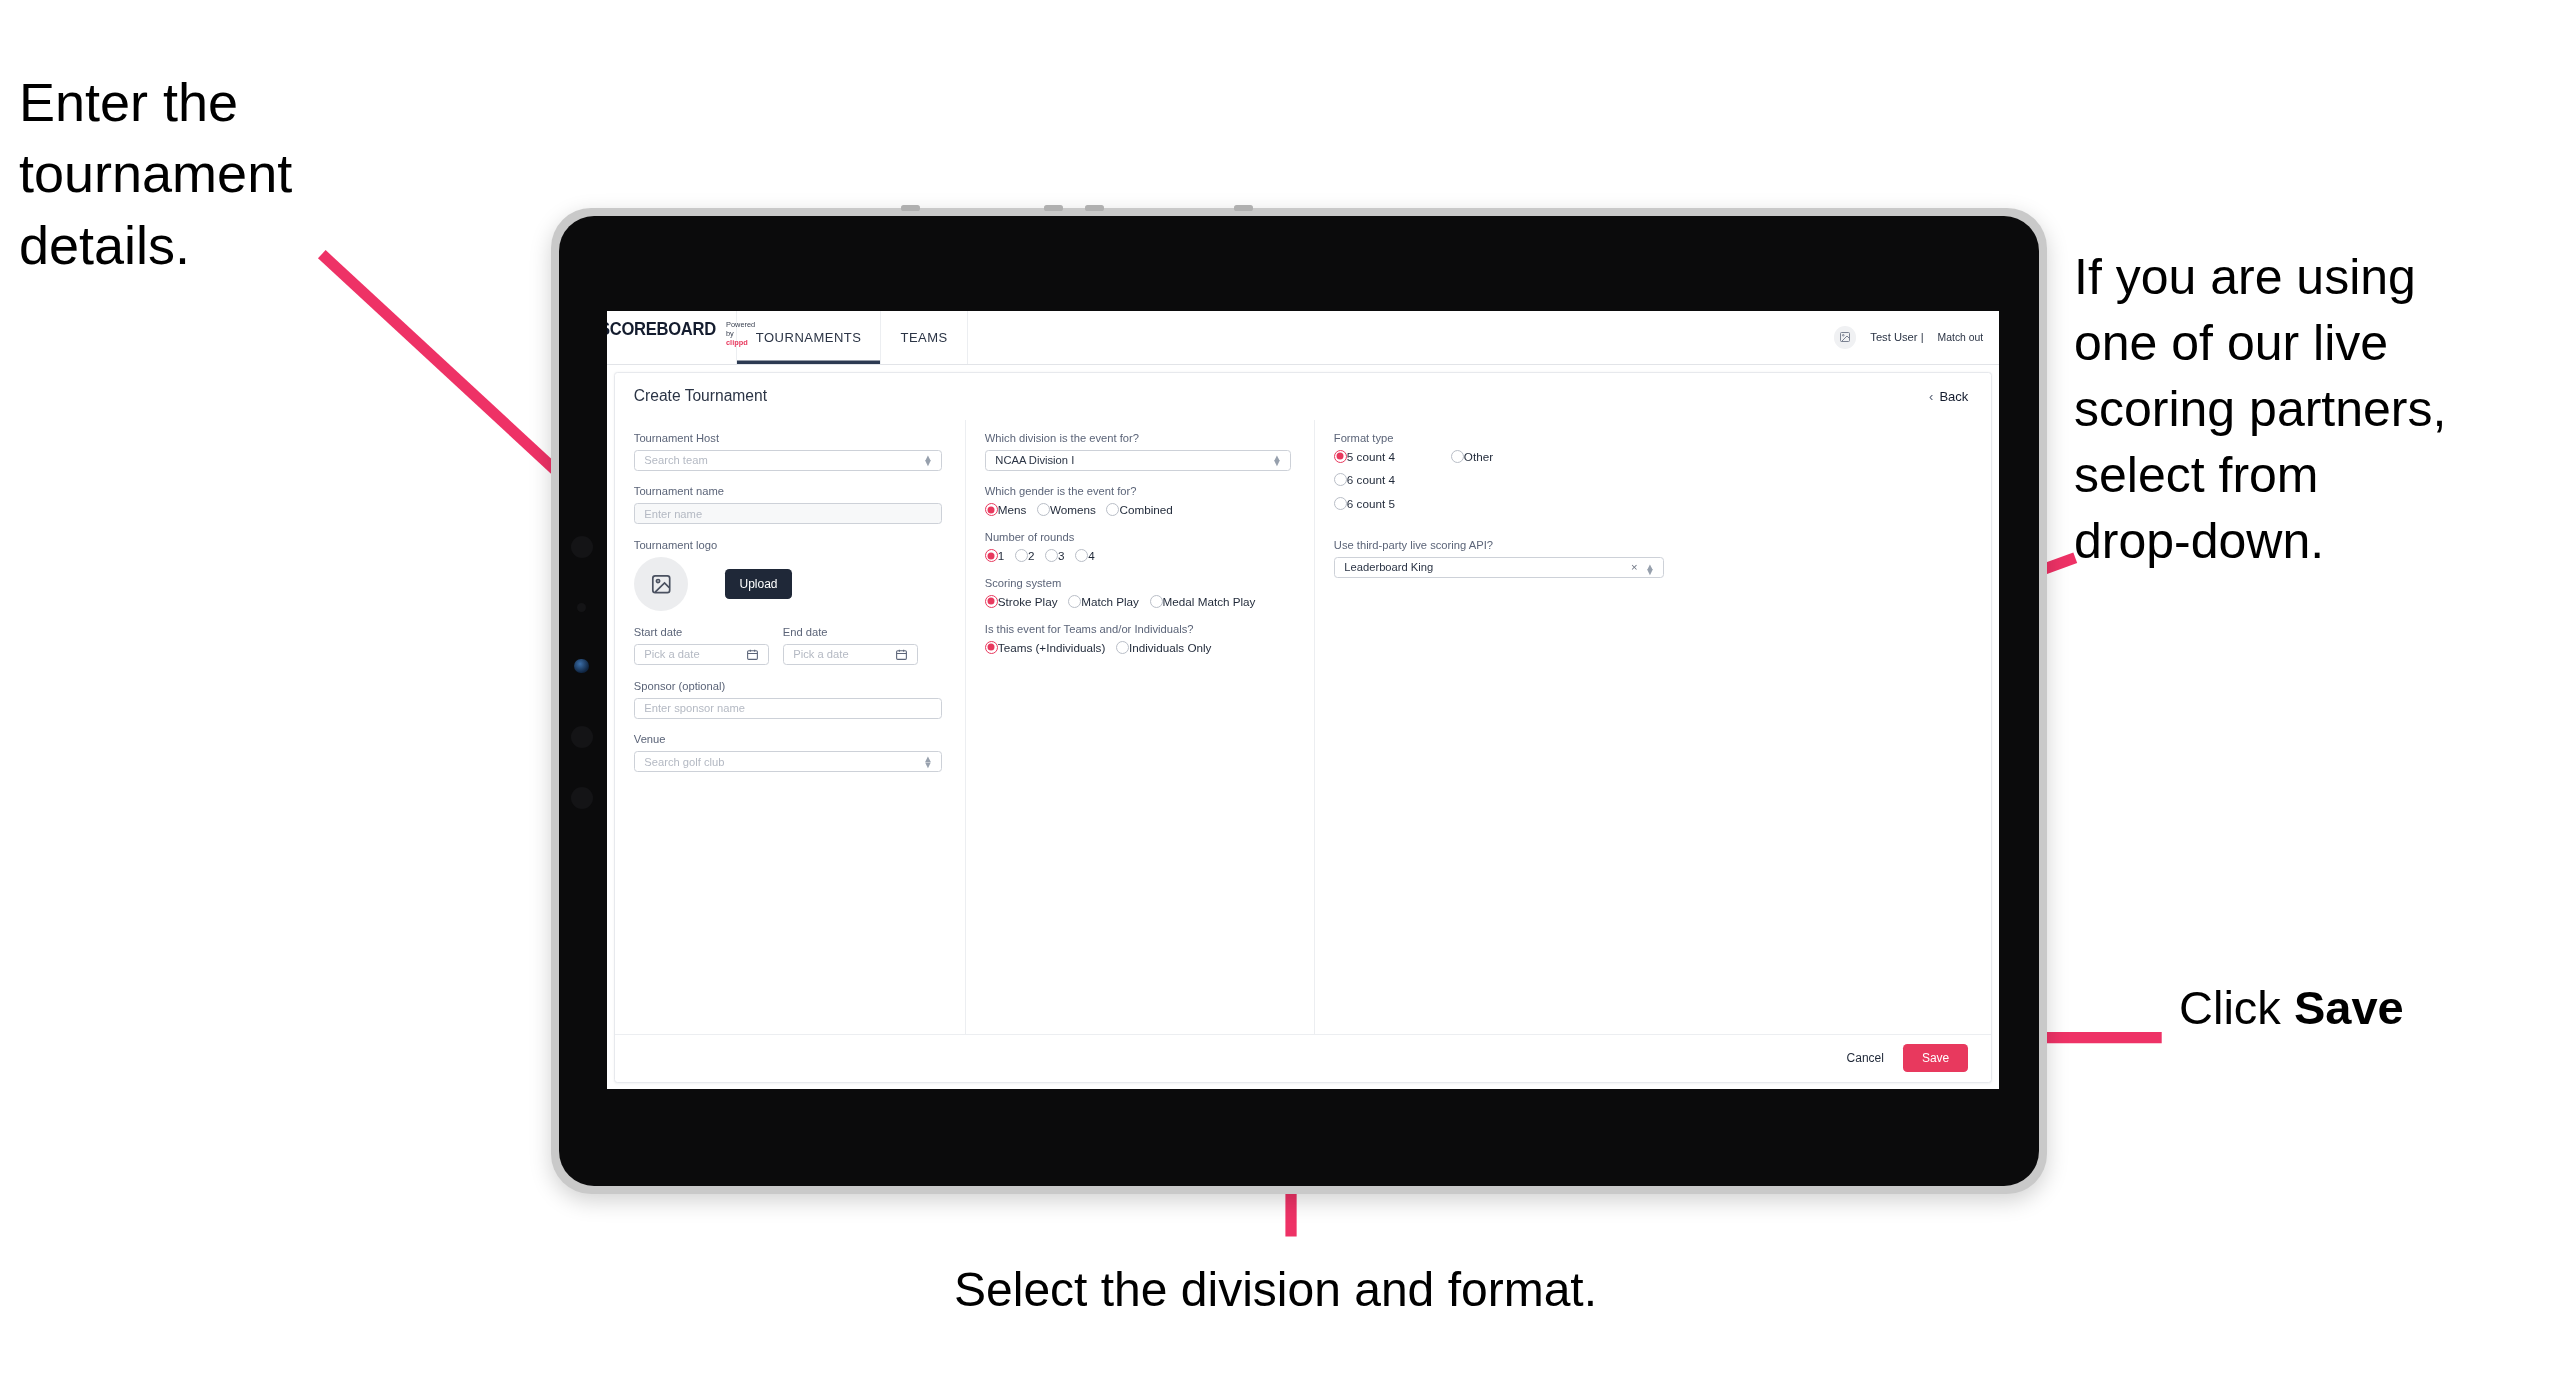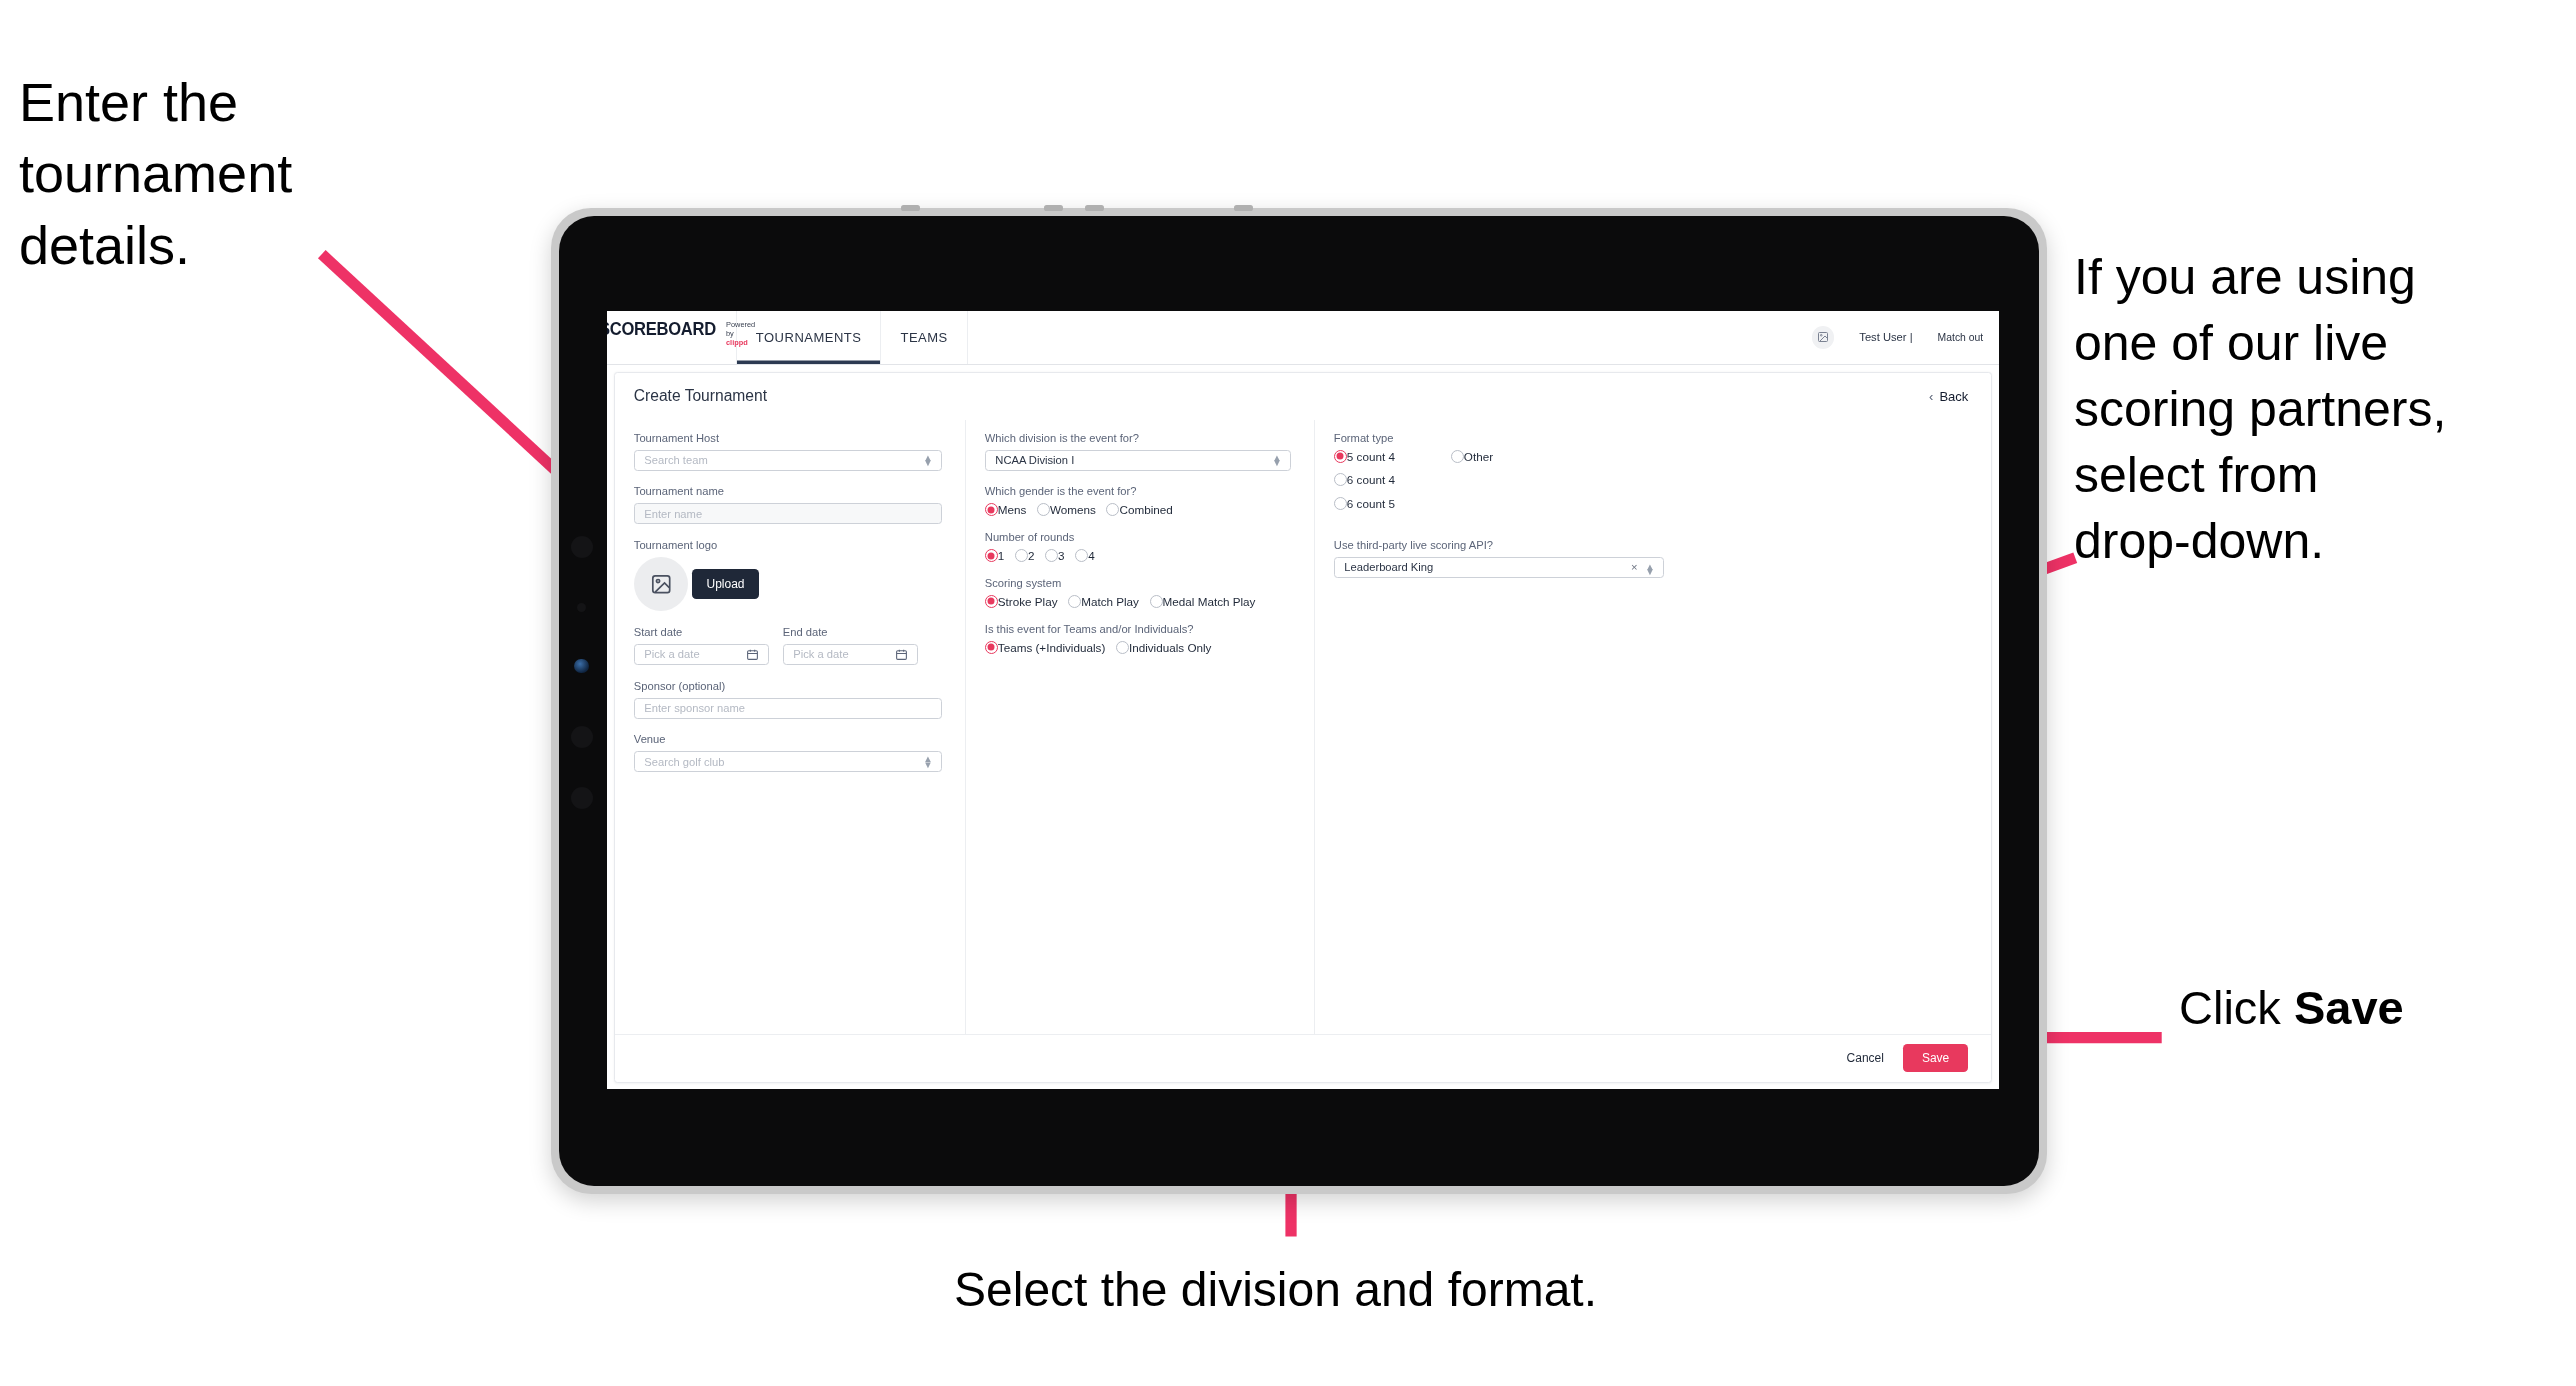--- a/index.html
+++ b/index.html
@@ -78,21 +78,21 @@
   #brand-sub .pink { color: #e8395e; font-weight: 700; }
 
   .navtab {
     display: flex; align-items: center; padding: 0 19px;
     font-size: 13px; letter-spacing: 0.5px; color: #2b3445;
     border-right: 0.9px solid #eceef1;
     cursor: pointer;
   }
   .navtab.active { box-shadow: inset 0 -3.5px 0 #2c3a52; font-weight: 500; }
   #nav-spacer { flex: 1; }
-  #userbox { display: flex; align-items: center; gap: 25px; padding-right: 15.6px; }
+  #userbox { display: flex; align-items: center; gap: 14px; padding-right: 15.6px; }
   #avatar {
     width: 22.5px; height: 22.5px; border-radius: 50%;
     background: #f0f1f3; display: flex; align-items: center; justify-content: center;
     color: #7b8292;
   }
   #username { font-size: 11.2px; color: #2b3445; }
   #signout { font-size: 10.4px; color: #2b3445; cursor: pointer; }
 
   
   #card {
@@ -130,21 +130,21 @@
   .input.filled { color: #2b3445; }
   .input.tinted { background: #f7f8f9; }
   .input .trail { margin-left: auto; display: flex; align-items: center; gap: 7.8px; color: #9aa1ad; }
   .input .clearx { font-size: 11.2px; color: #6d7483; cursor: pointer; }
 
   .sel-chev { display: inline-flex; flex-direction: column; line-height: .58; font-size: 9.5px; color: #97a0ad; }
 
   .cal-ico { width: 13px; height: 13px; color: #5b6478; }
 
   
-  #logo-row { display: flex; align-items: center; gap: 4px; margin-top: 1.7px; }
+  #logo-row { display: flex; align-items: center; gap: 37px; margin-top: 1.7px; }
   #logo-circle {
     width: 54px; height: 54px; border-radius: 50%;
     background: #ecedef; display: flex; align-items: center; justify-content: center;
     color: #4a5160;
   }
   #upload-btn {
     background: #1f2838; color: #fff; font-size: 12px;
     padding: 7.8px 14.7px; border-radius: 4.3px; cursor: pointer;
   }
 

